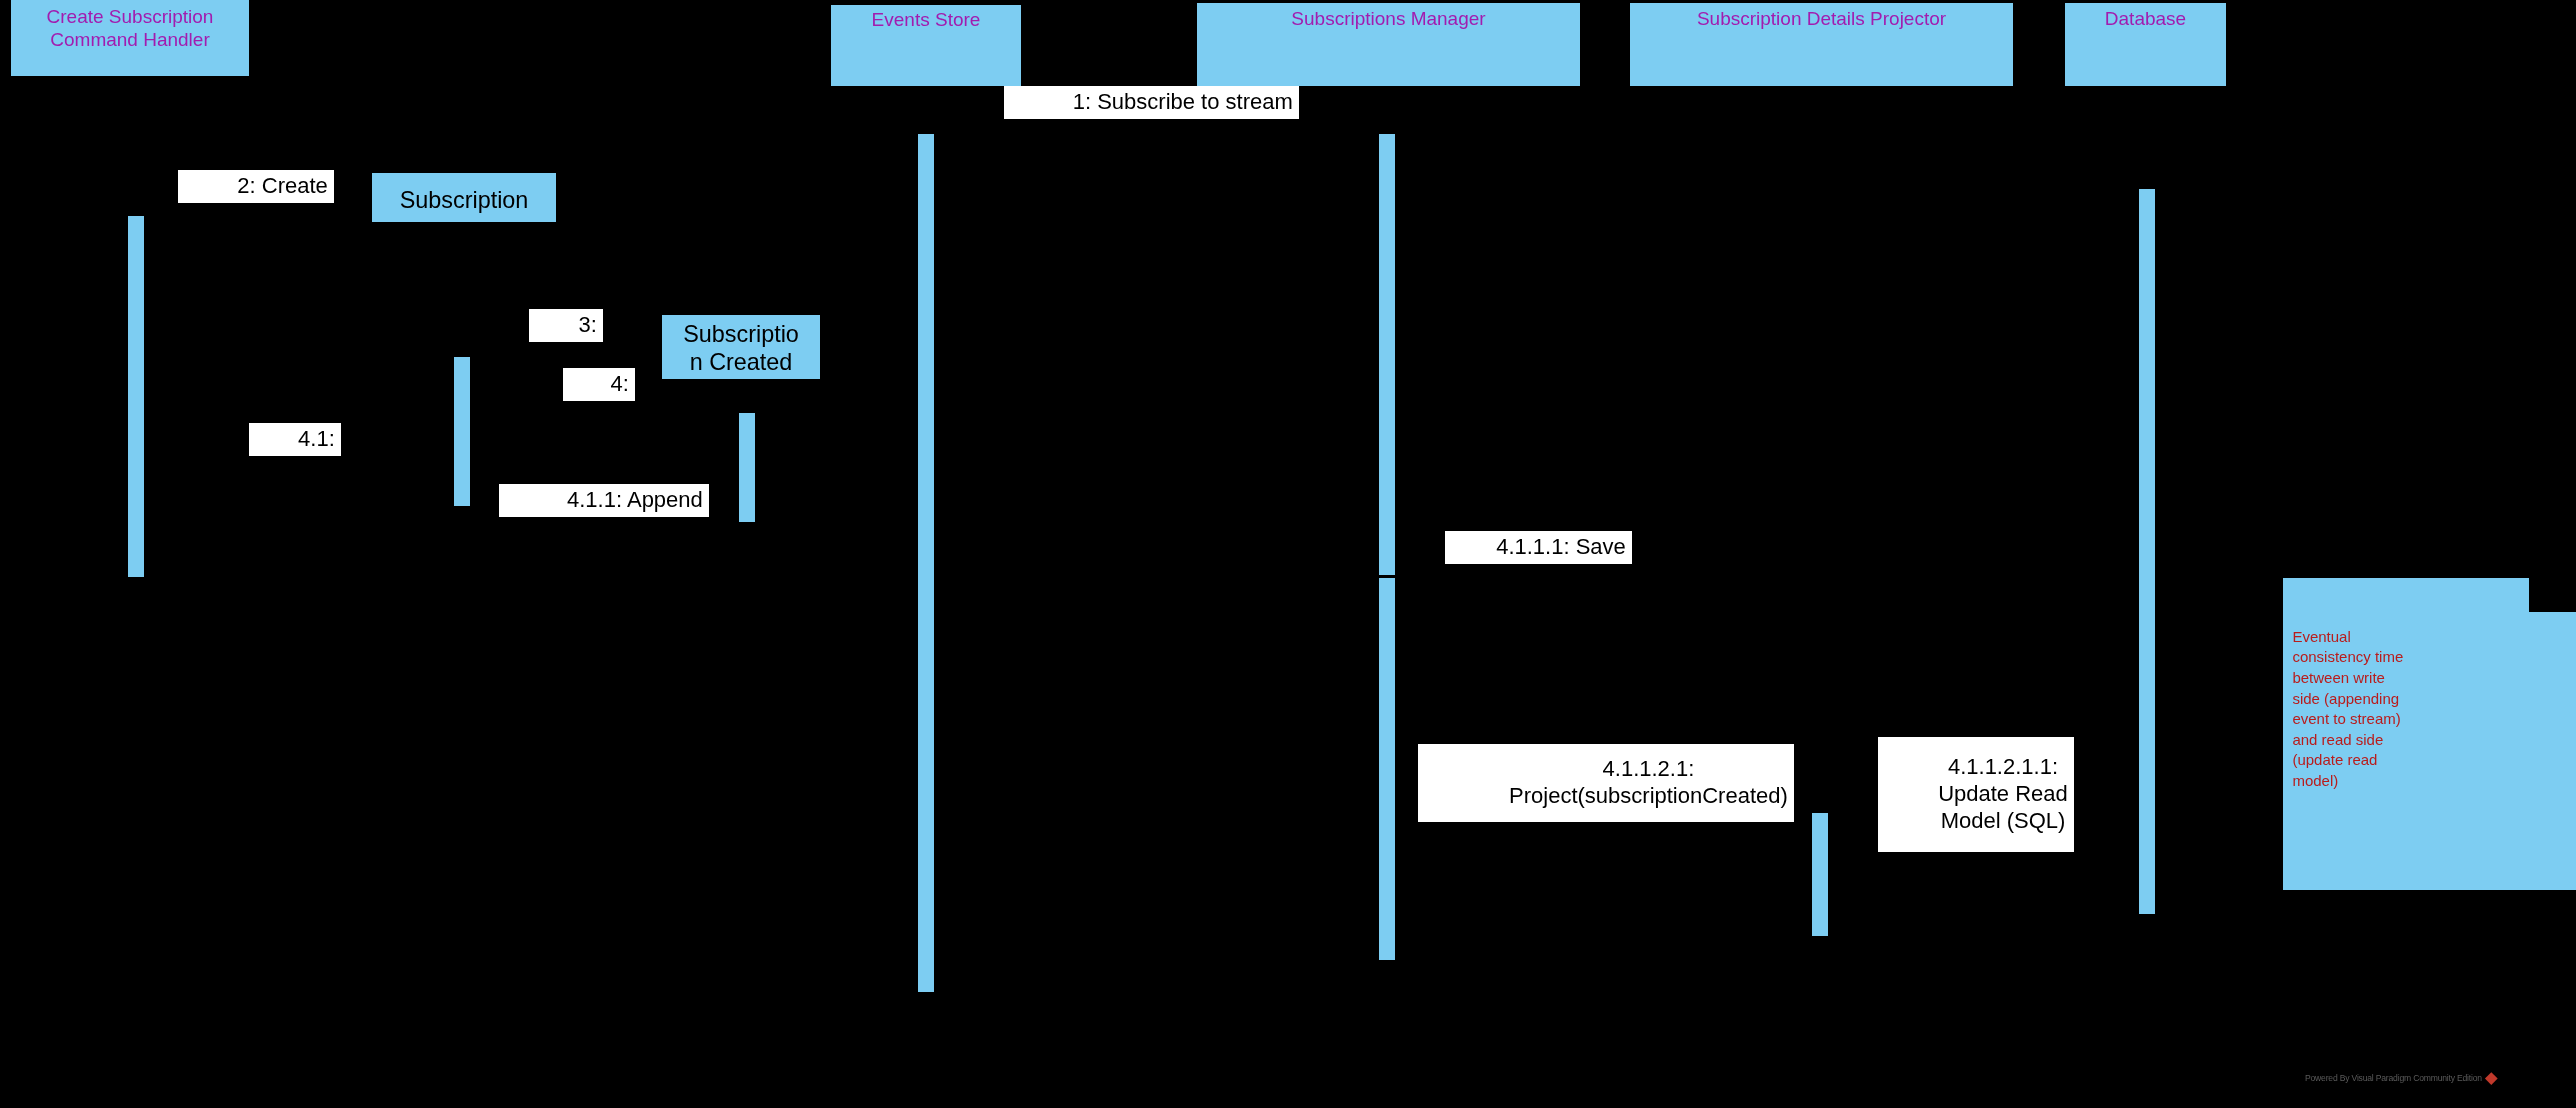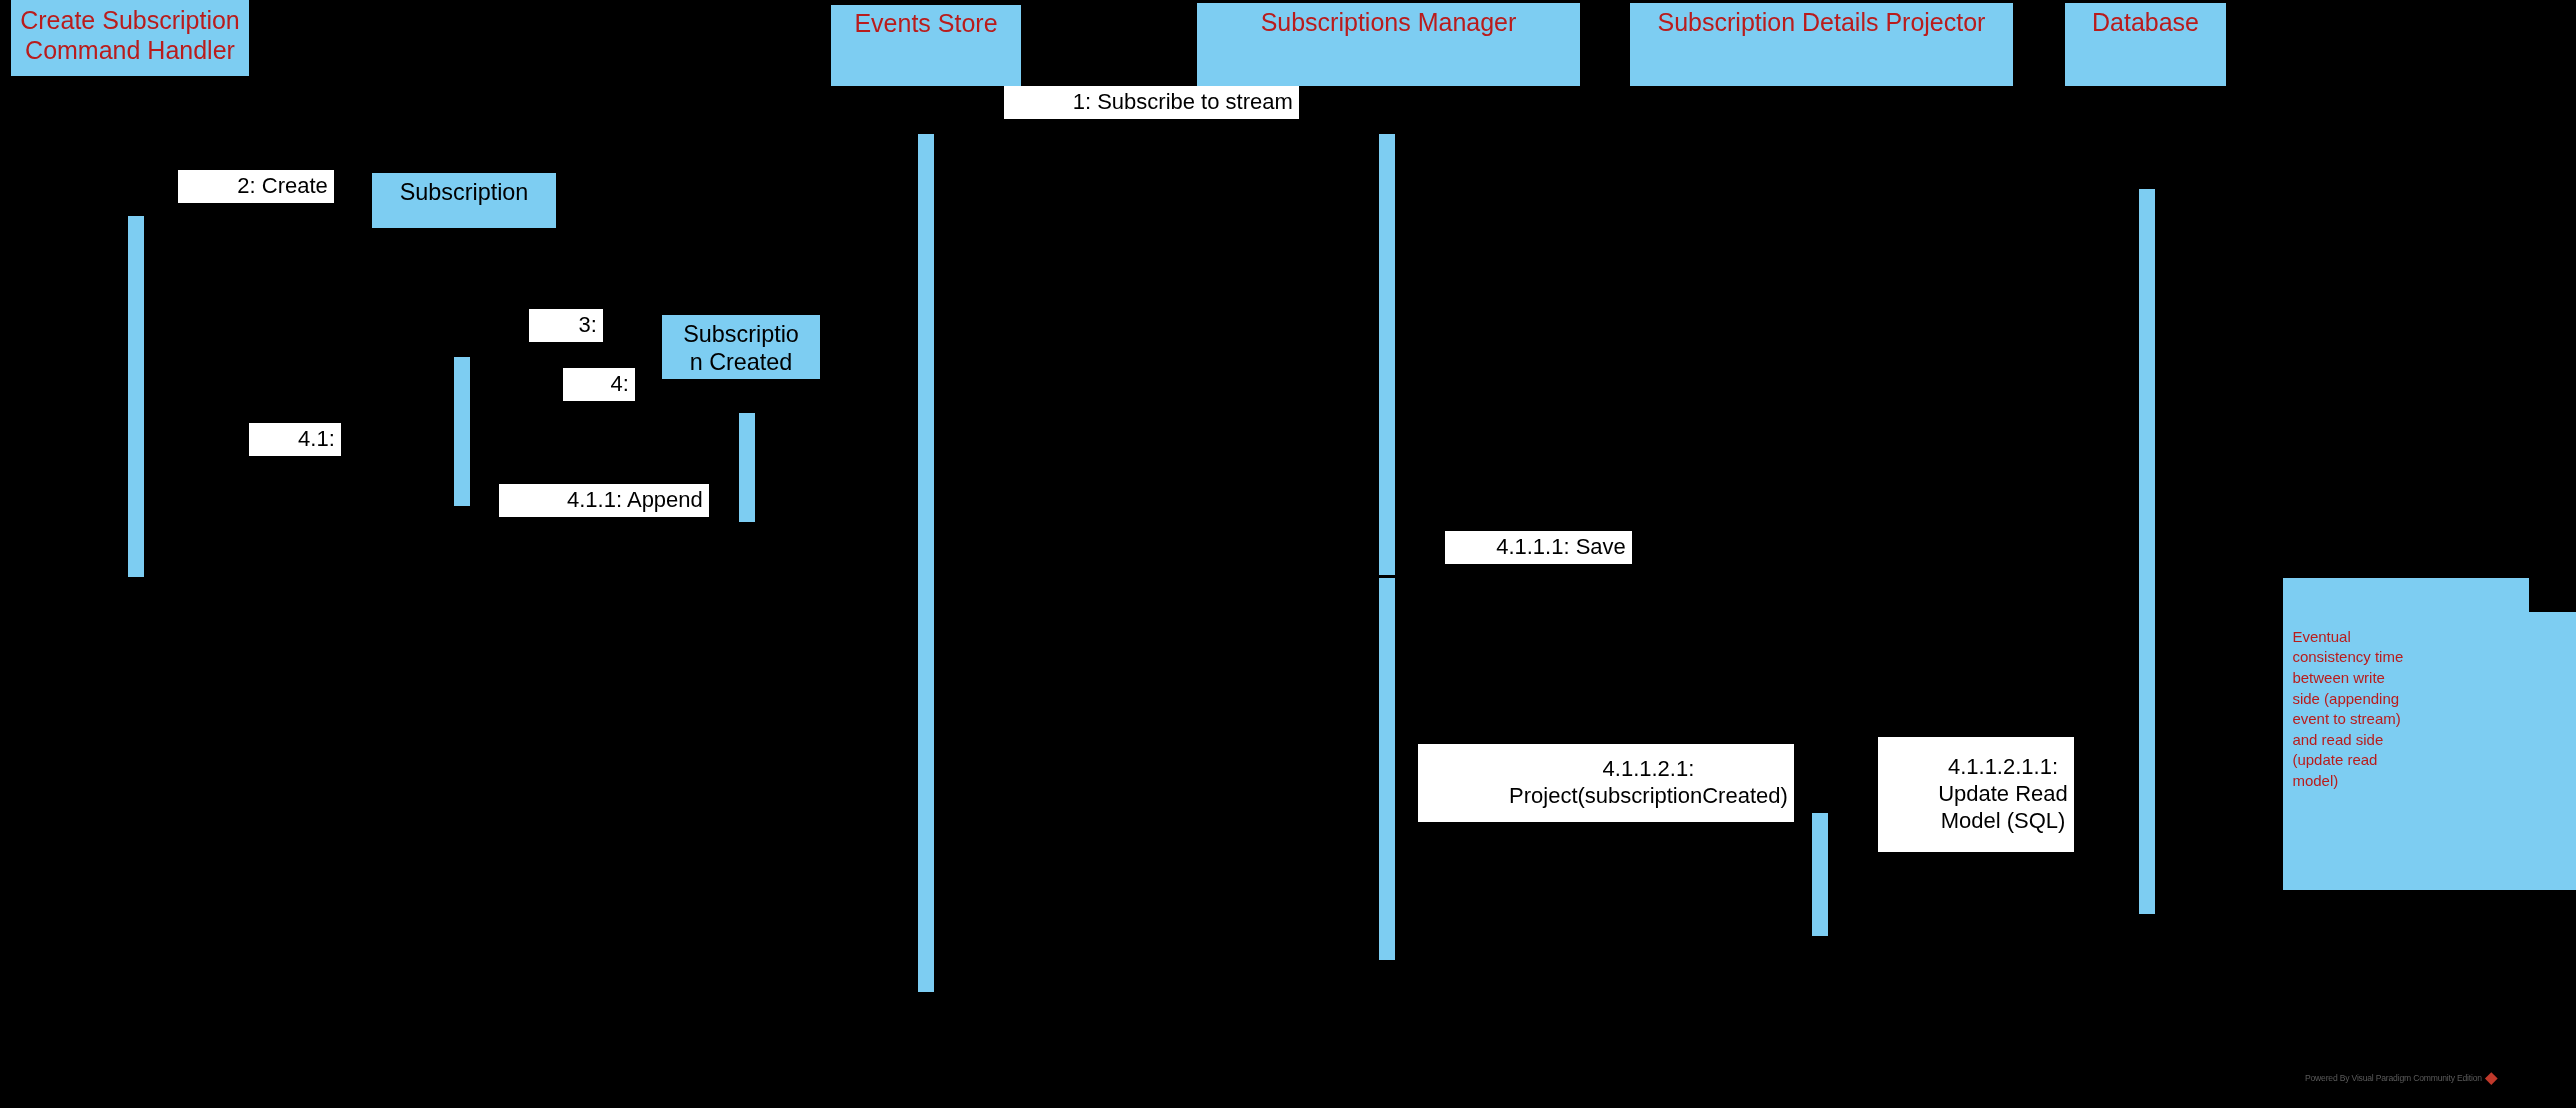--- a/index.html
+++ b/index.html
@@ -14,26 +14,26 @@
     position: relative;
     width: 2576px;
     height: 1108px;
     background: #000000;
     overflow: hidden;
   }
   
   .lifeline-head {
     position: absolute;
     background: #7DCDF2;
-    color: #b91c1c;
+    color: #a21caf;
     display: flex;
     align-items: flex-start;
     justify-content: center;
     text-align: center;
-    font-size: 25px;
+    font-size: 19px;
     line-height: 1.18;
     padding-top: 4.7px;
     box-sizing: border-box;
     white-space: pre-line;
   }
   .lifeline-head.two-line {
     padding-top: 6.2px;
   }
   
   .object-box {
@@ -124,21 +124,21 @@
   </div>
 
   <div class="lifeline-head" style="left:1630px; top:3.1px; width:383px; height:83px;">
     <span>Subscription Details Projector</span>
   </div>
 
   <div class="lifeline-head" style="left:2065px; top:3.1px; width:161px; height:83px;">
     <span>Database</span>
   </div>
 
-  <div class="object-box" style="left:372px; top:173px; width:184px; height:55px;">
+  <div class="object-box" style="left:372px; top:173px; width:184px; height:49px;align-items:center;">
     <span>Subscription</span>
   </div>
 
   <div class="object-box" style="left:662px; top:315px; width:158px; height:64px;">
     <span>Subscriptio
 n Created</span>
   </div>
 
   <div class="activation" style="left:128px; top:216px; width:15.6px; height:361px;"></div>
 

